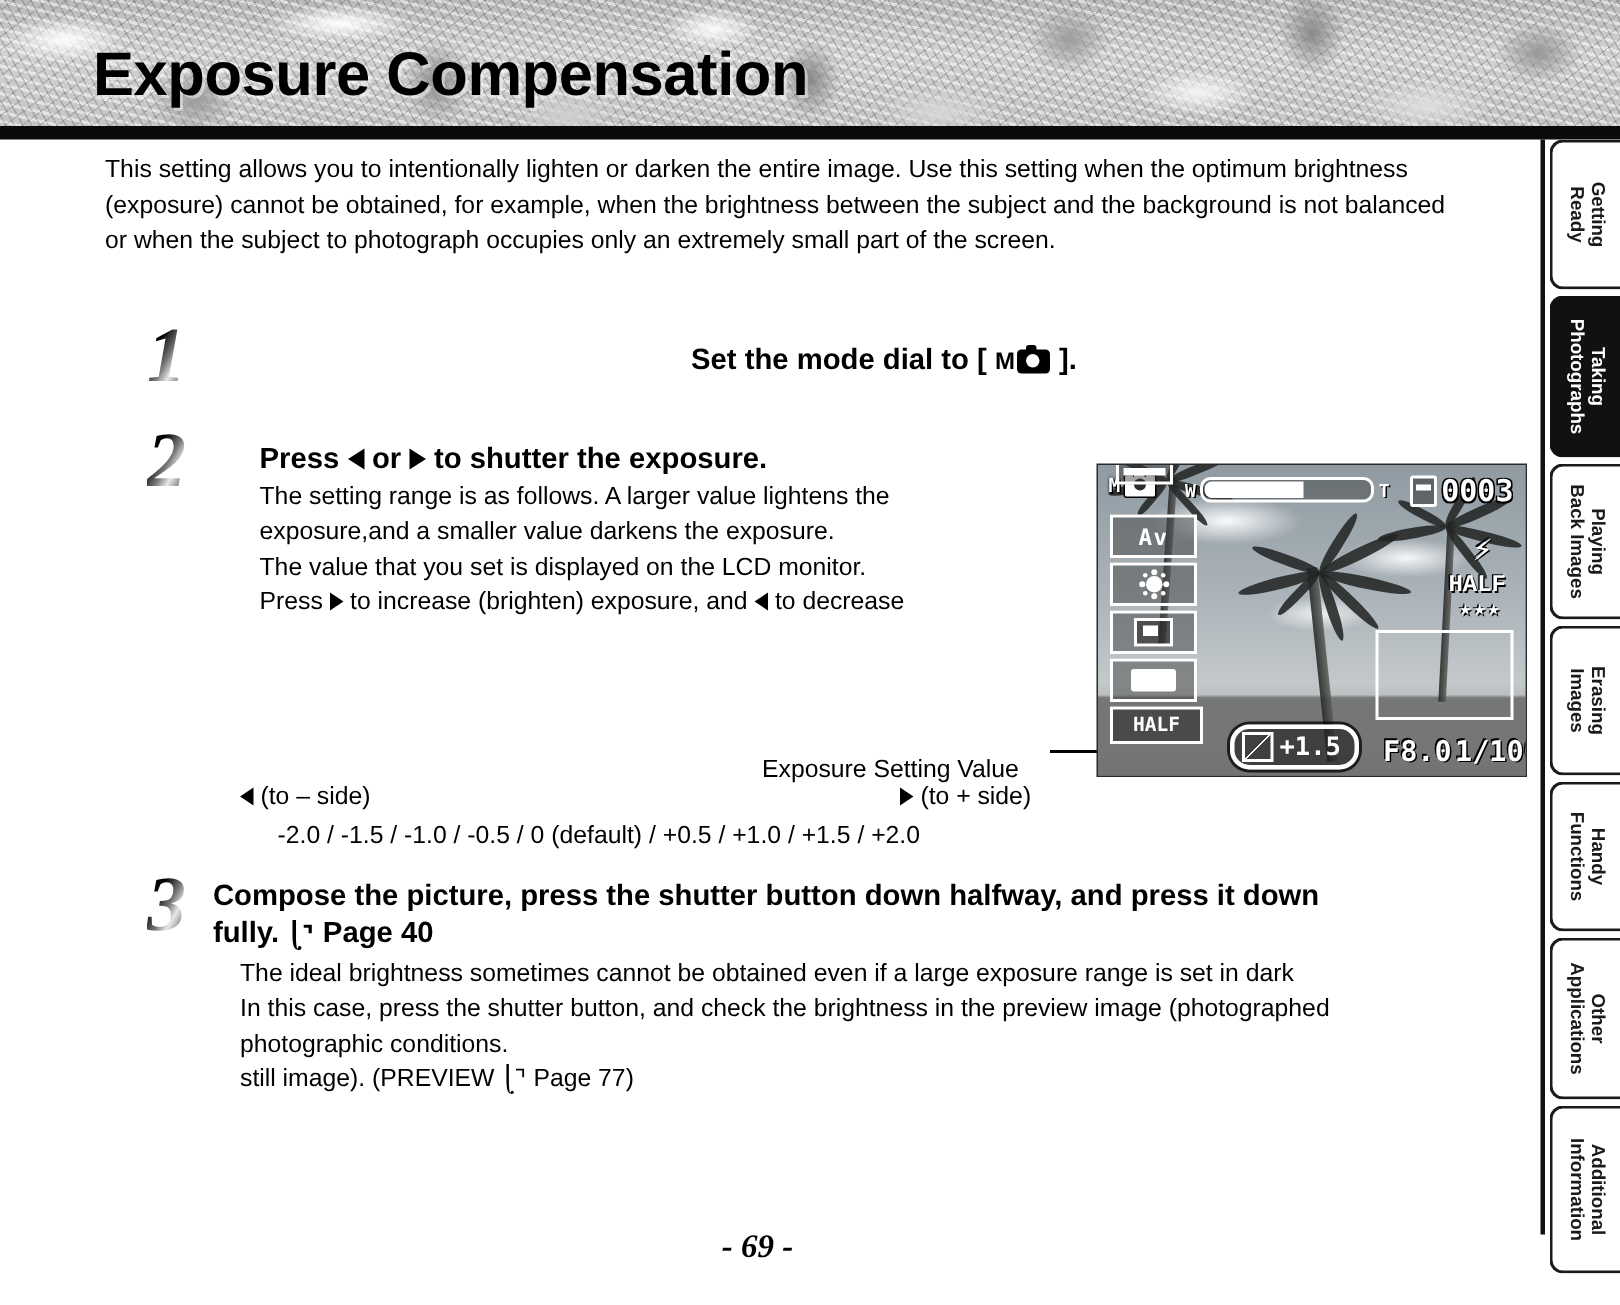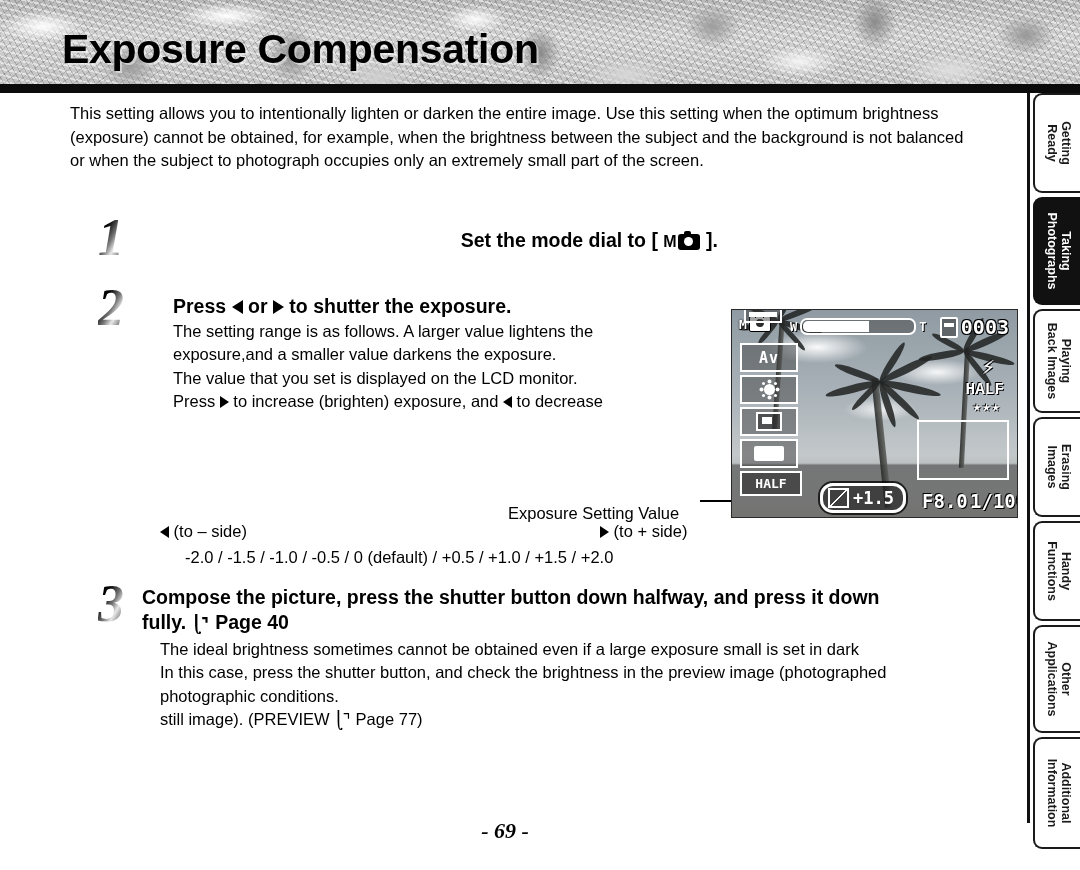--- a/index.html
+++ b/index.html
@@ -578,21 +578,21 @@
   <div class="lcd-osd" id="osd-shutter">1/1000</div>
 </div>
 
 <div class="step" id="step3">
   <div class="step-num">3</div>
   <div class="step-head">
     <div>Compose the picture, press the shutter button down halfway, and press it down</div>
     <div><span>fully. </span><span class="ref-arrow">⌜⌡</span><span> Page 40</span></div>
   </div>
   <div class="step-body">
-    <div>The ideal brightness sometimes cannot be obtained even if a large exposure small is set in dark</div>
+    <div>The ideal brightness sometimes cannot be obtained even if a large exposure range is set in dark</div>
     <div>In this case, press the shutter button, and check the brightness in the preview image (photographed</div>
     <div>photographic conditions.</div>
     <div>still image). (PREVIEW <span class="ref-arrow">⌜⌡</span> Page 77)</div>
   </div>
 </div>
 
 <div id="sidebar">
   <div id="sidebar-spine"></div>
   <div class="tab" style="top:0px; height:100px;">
     <div class="tab-label"><span>Getting</span><br><span>Ready</span></div>

